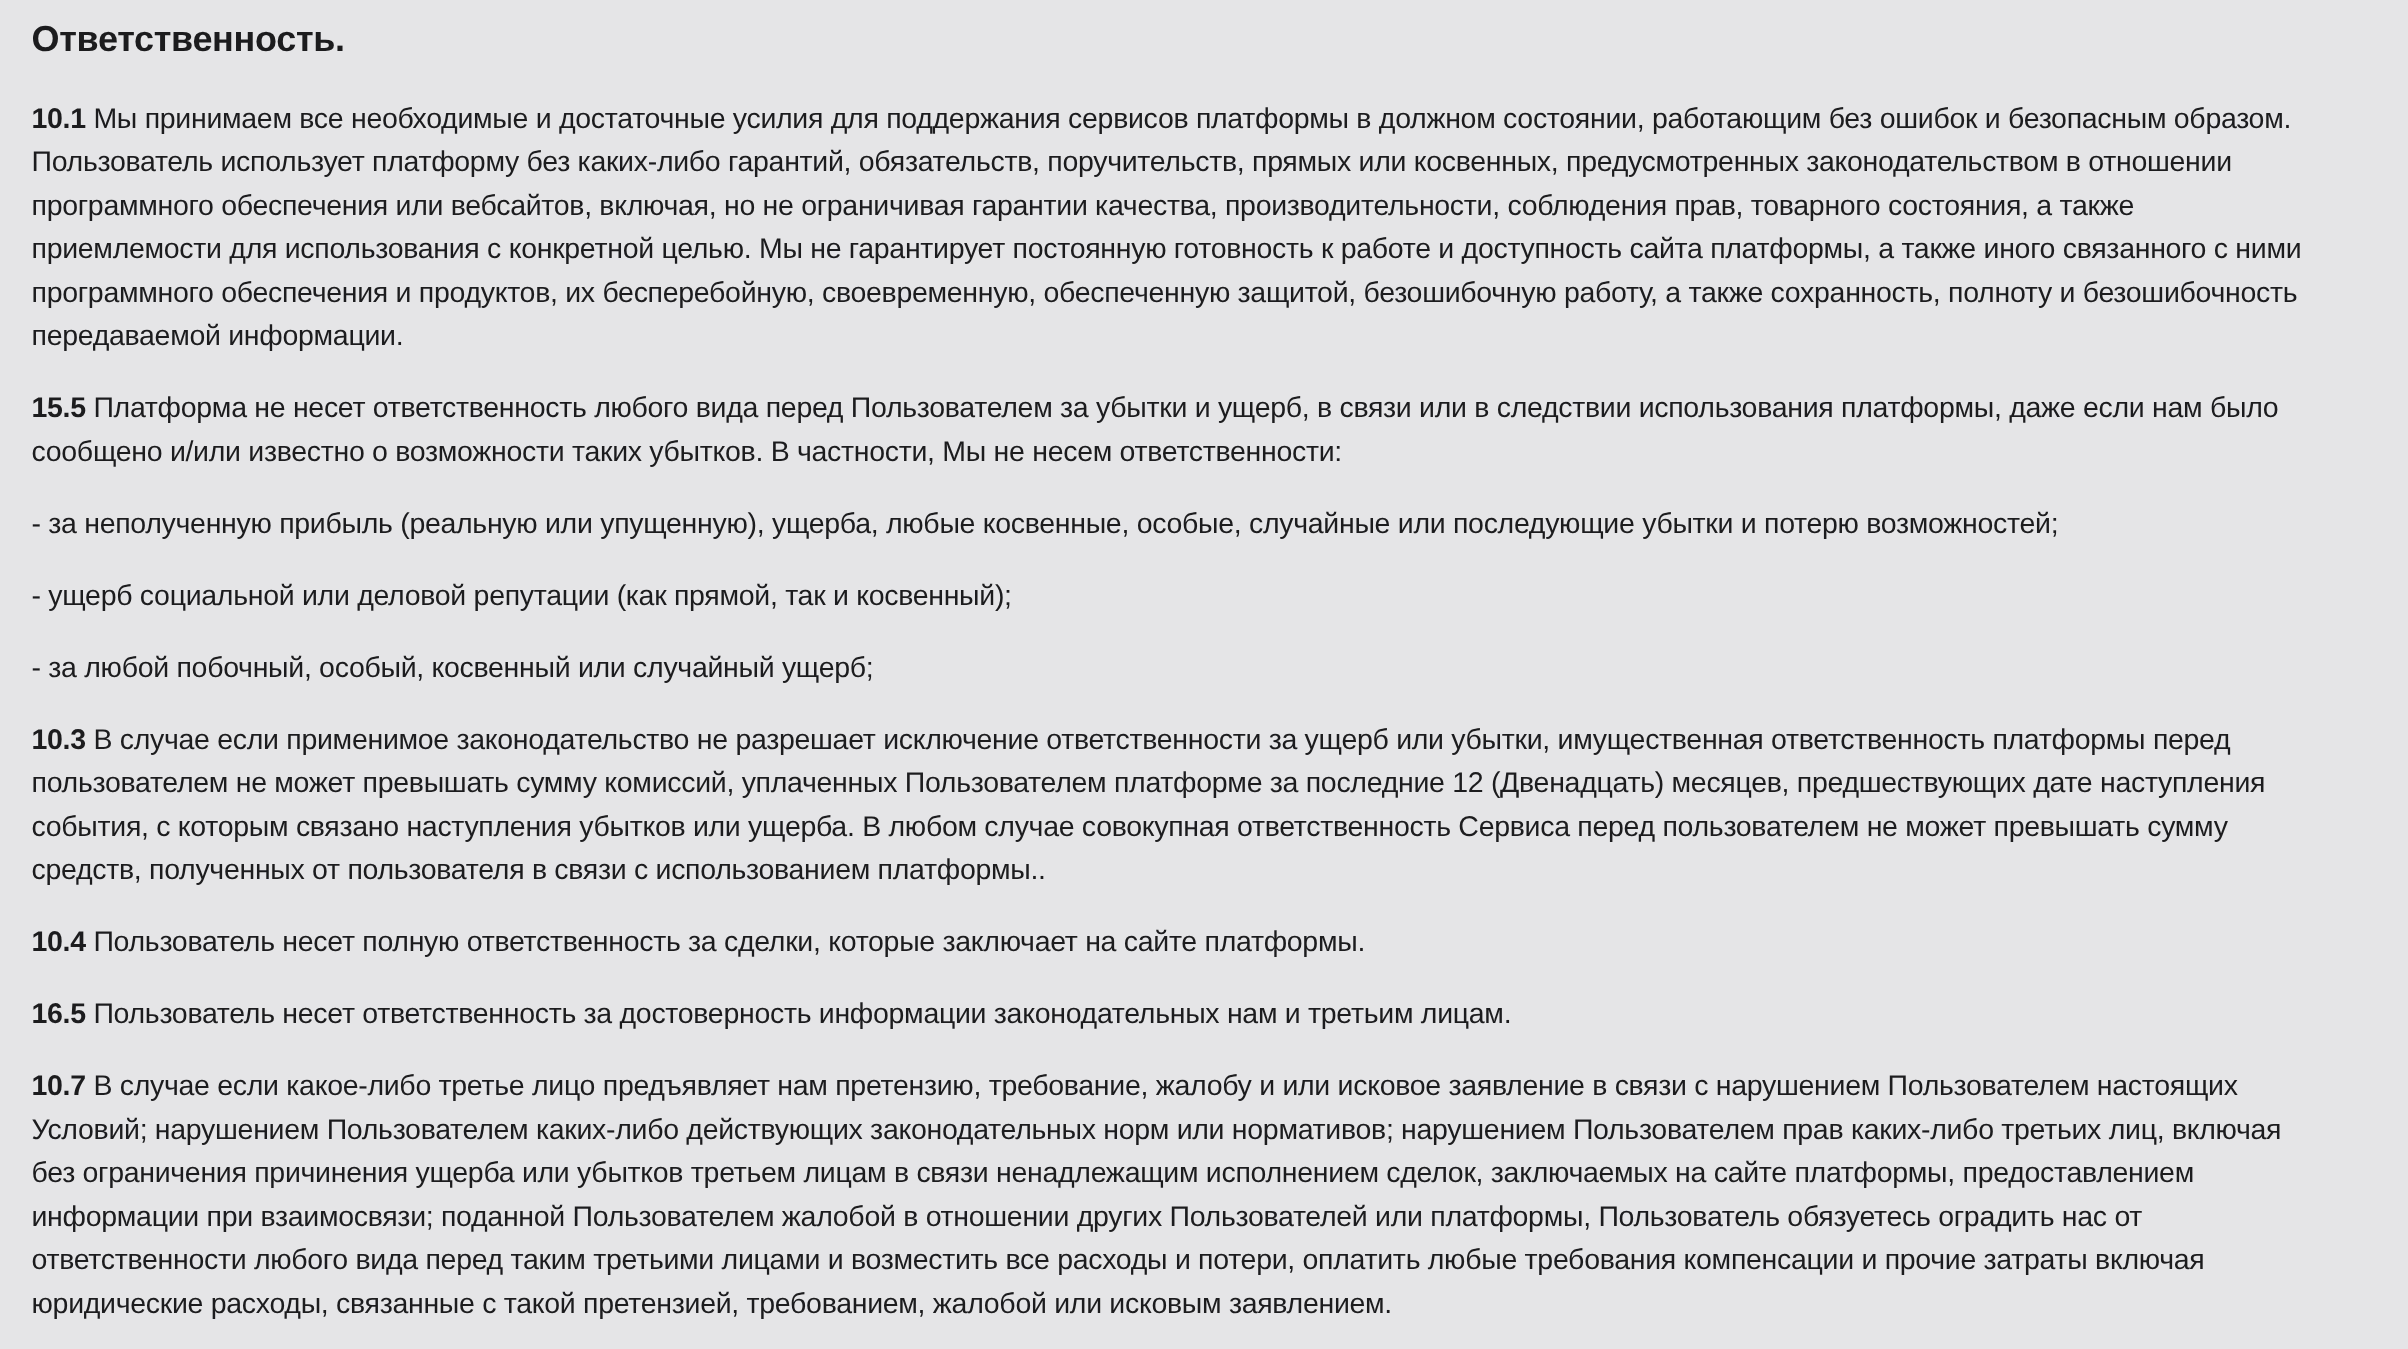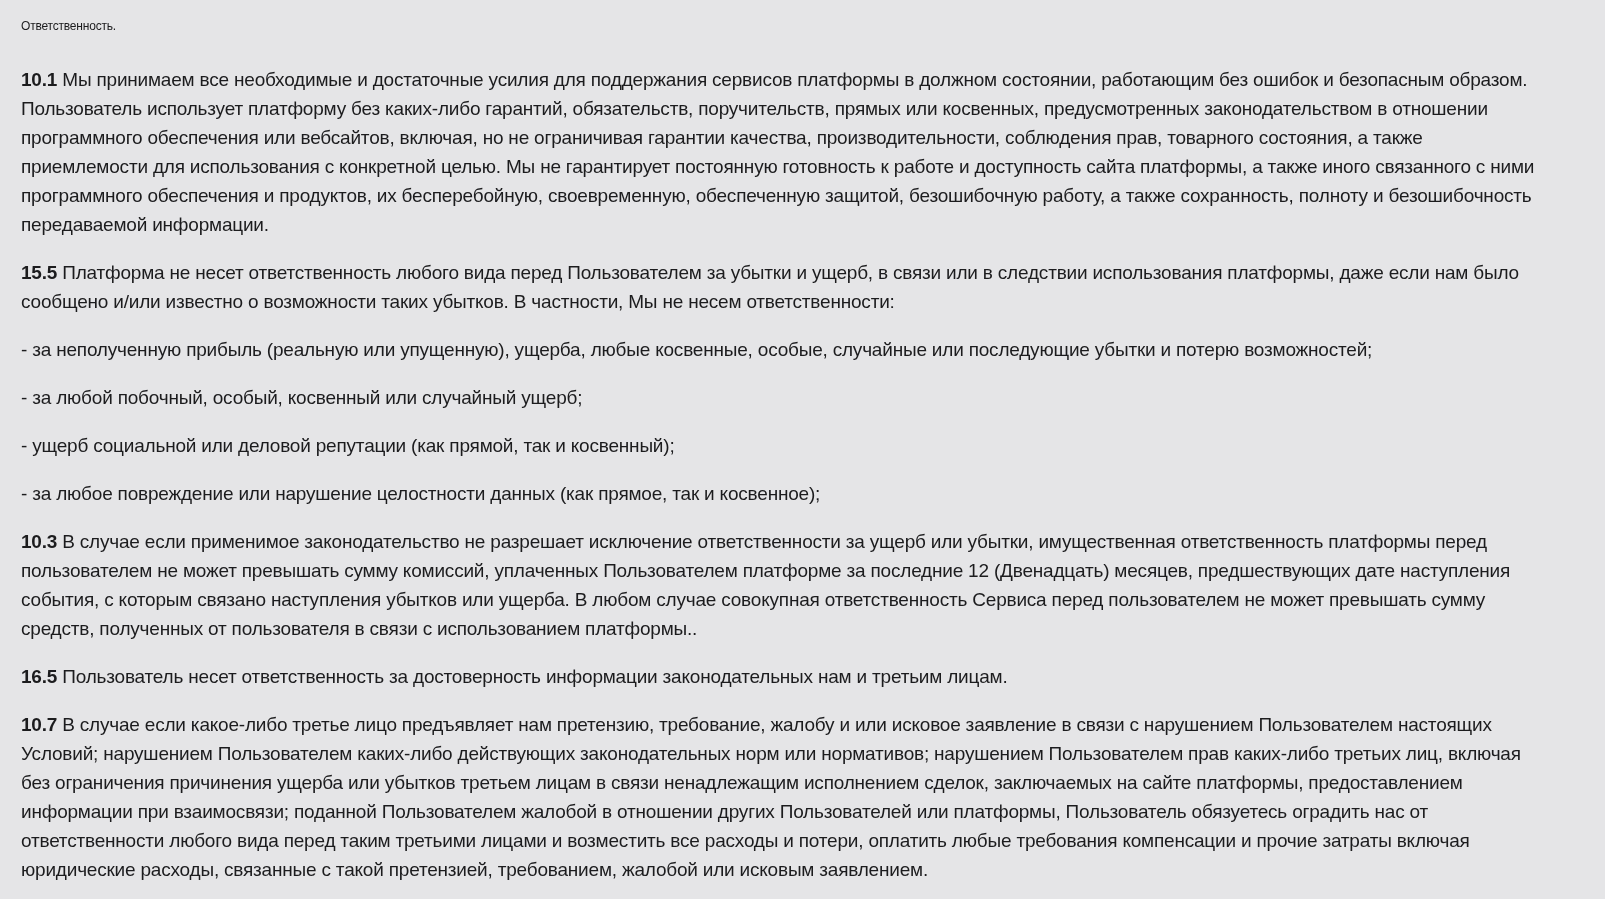--- a/index.html
+++ b/index.html
@@ -15,22 +15,22 @@
     font-size: 19px;
     letter-spacing: -0.2px;
     line-height: 29px;
     box-sizing: border-box;
   }
   .doc {
     padding: 12px 60px 20px 21px;
     box-sizing: border-box;
   }
   .doc-title {
-    font-size: 12px;
-    font-weight: 400;
+    font-size: 24px;
+    font-weight: 700;
     margin: 0 0 24px 0;
     line-height: 29px;
   }
   p.clause, p.bullet {
     margin: 0 0 19px 0;
   }
   p.clause:last-child {
     margin-bottom: 0;
   }
   .clause-num {
@@ -43,26 +43,26 @@
 <div class="doc">
 
   <h2 class="doc-title">Ответственность.</h2>
 
   <p class="clause"><span class="clause-num">10.1</span><span> Мы принимаем все необходимые и достаточные усилия для поддержания сервисов платформы в должном состоянии, работающим без ошибок и безопасным образом. Пользователь использует платформу без каких-либо гарантий, обязательств, поручительств, прямых или косвенных, предусмотренных законодательством в отношении программного обеспечения или вебсайтов, включая, но не ограничивая гарантии качества, производительности, соблюдения прав, товарного состояния, а также приемлемости для использования с конкретной целью. Мы не гарантирует постоянную готовность к работе и доступность сайта платформы, а также иного связанного с ними программного обеспечения и продуктов, их бесперебойную, своевременную, обеспеченную защитой, безошибочную работу, а также сохранность, полноту и безошибочность передаваемой информации.</span></p>
 
   <p class="clause"><span class="clause-num">15.5</span><span> Платформа не несет ответственность любого вида перед Пользователем за убытки и ущерб, в связи или в следствии использования платформы, даже если нам было сообщено и/или известно о возможности таких убытков. В частности, Мы не несем ответственности:</span></p>
 
   <p class="bullet">- за неполученную прибыль (реальную или упущенную), ущерба, любые косвенные, особые, случайные или последующие убытки и потерю возможностей;</p>
 
+  <p class="bullet">- ущерб социальной или деловой репутации (как прямой, так и косвенный);</p>
+
   <p class="bullet">- за любой побочный, особый, косвенный или случайный ущерб;</p>
 
-  <p class="bullet">- ущерб социальной или деловой репутации (как прямой, так и косвенный);</p>
-
-  <p class="bullet">- за любое повреждение или нарушение целостности данных (как прямое, так и косвенное);</p>
 
   <p class="clause"><span class="clause-num">10.3</span><span> В случае если применимое законодательство не разрешает исключение ответственности за ущерб или убытки, имущественная ответственность платформы перед пользователем не может превышать сумму комиссий, уплаченных Пользователем платформе за последние 12 (Двенадцать) месяцев, предшествующих дате наступления события, с которым связано наступления убытков или ущерба. В любом случае совокупная ответственность Сервиса перед пользователем не может превышать сумму средств, полученных от пользователя в связи с использованием платформы..</span></p>
 
+  <p class="clause"><span class="clause-num">10.4</span><span> Пользователь несет полную ответственность за сделки, которые заключает на сайте платформы.</span></p>
 
   <p class="clause"><span class="clause-num">16.5</span><span> Пользователь несет ответственность за достоверность информации законодательных нам и третьим лицам.</span></p>
 
   <p class="clause"><span class="clause-num">10.7</span><span> В случае если какое-либо третье лицо предъявляет нам претензию, требование, жалобу и или исковое заявление в связи с нарушением Пользователем настоящих Условий; нарушением Пользователем каких-либо действующих законодательных норм или нормативов; нарушением Пользователем прав каких-либо третьих лиц, включая без ограничения причинения ущерба или убытков третьем лицам в связи ненадлежащим исполнением сделок, заключаемых на сайте платформы, предоставлением информации при взаимосвязи; поданной Пользователем жалобой в отношении других Пользователей или платформы, Пользователь обязуетесь оградить нас от ответственности любого вида перед таким третьими лицами и возместить все расходы и потери, оплатить любые требования компенсации и прочие затраты включая юридические расходы, связанные с такой претензией, требованием, жалобой или исковым заявлением.</span></p>
 
 </div>
 
 </body></html>

